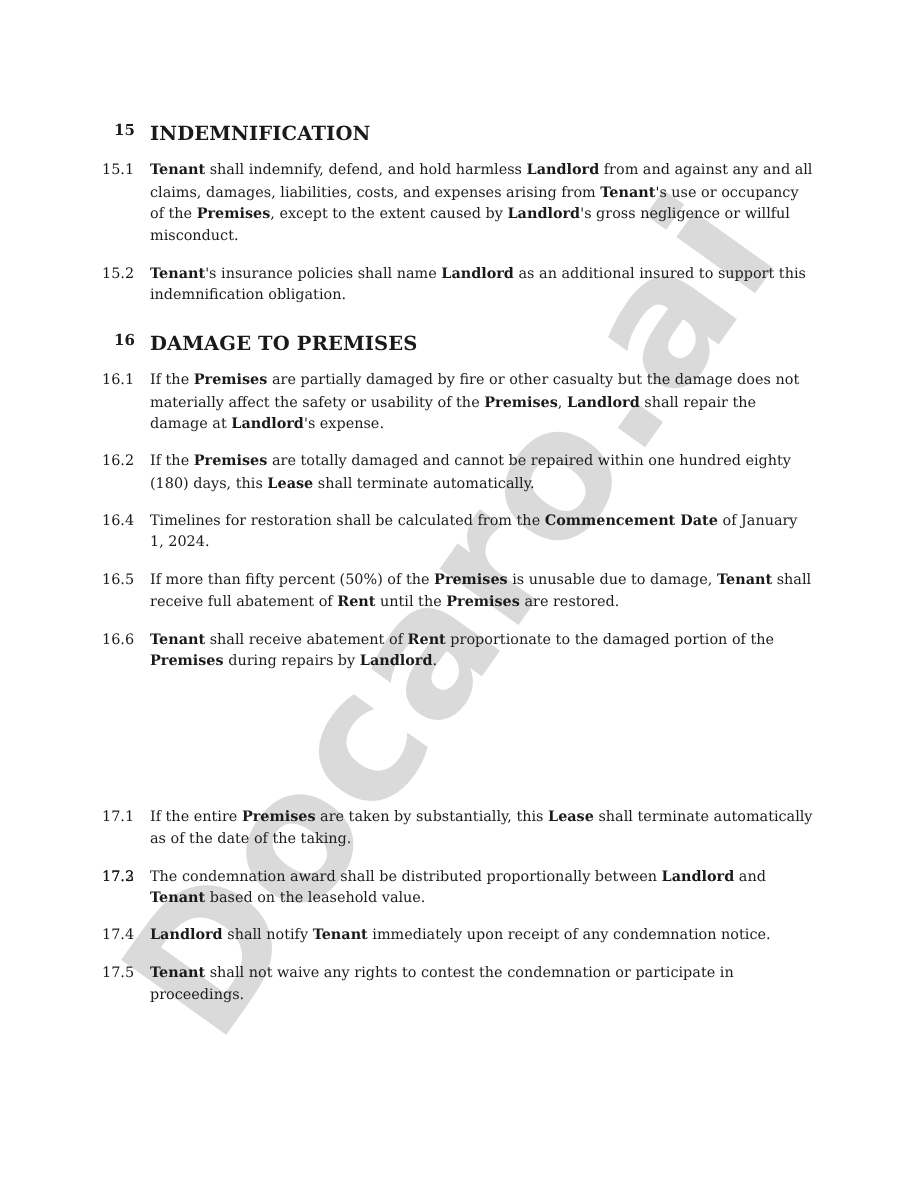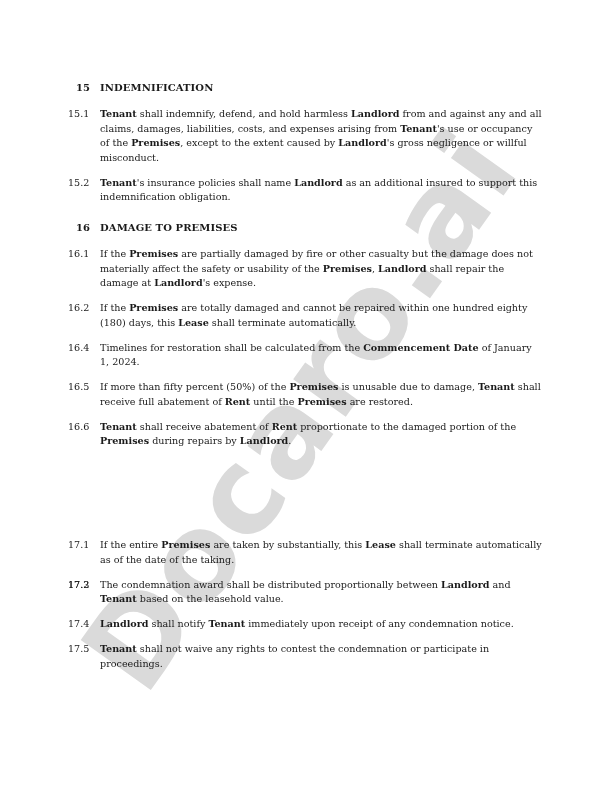--- a/index.html
+++ b/index.html
@@ -60,21 +60,21 @@
   .heading .num {
     position: absolute;
     left: 76px;
     top: 0;
     font-size: 10px;
   }
   .heading .title {
     position: absolute;
     left: 100px;
     top: 0;
-    font-size: 10px;
+    font-size: 13px;
   }
   .clause {
     position: relative;
     margin-top: 10.5px;
     font-size: 9.6px;
     line-height: 14.5px;
   }
   .clause .cnum {
     position: absolute;
     left: 68px;

